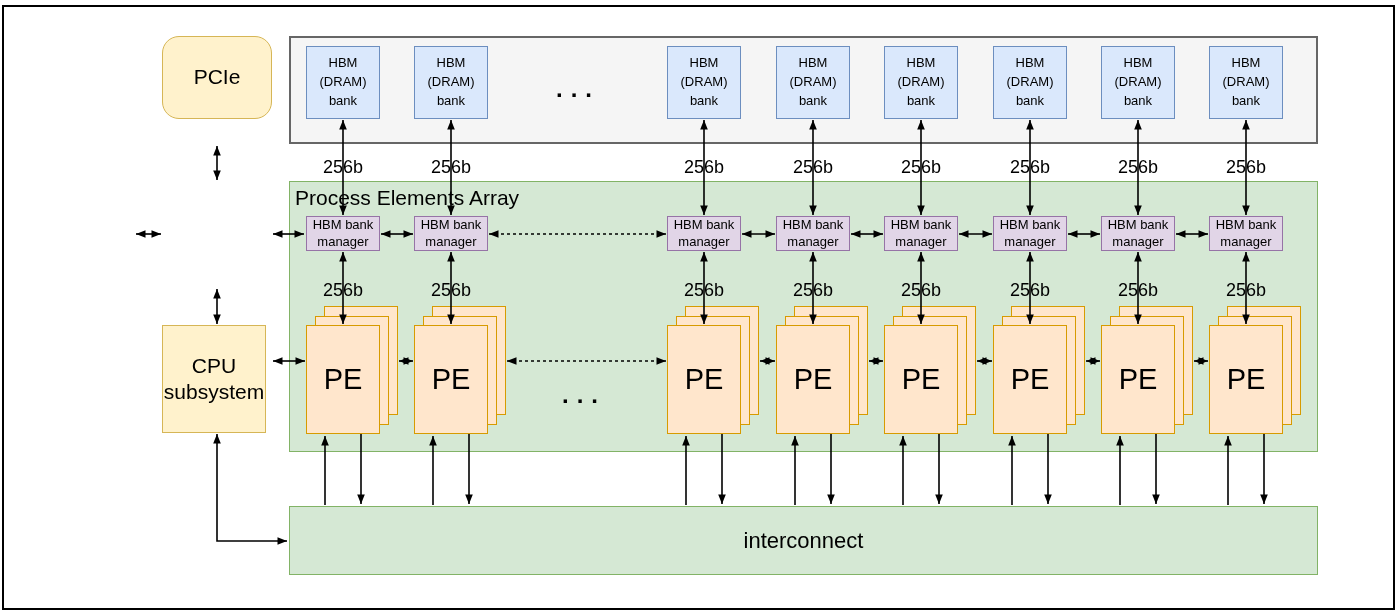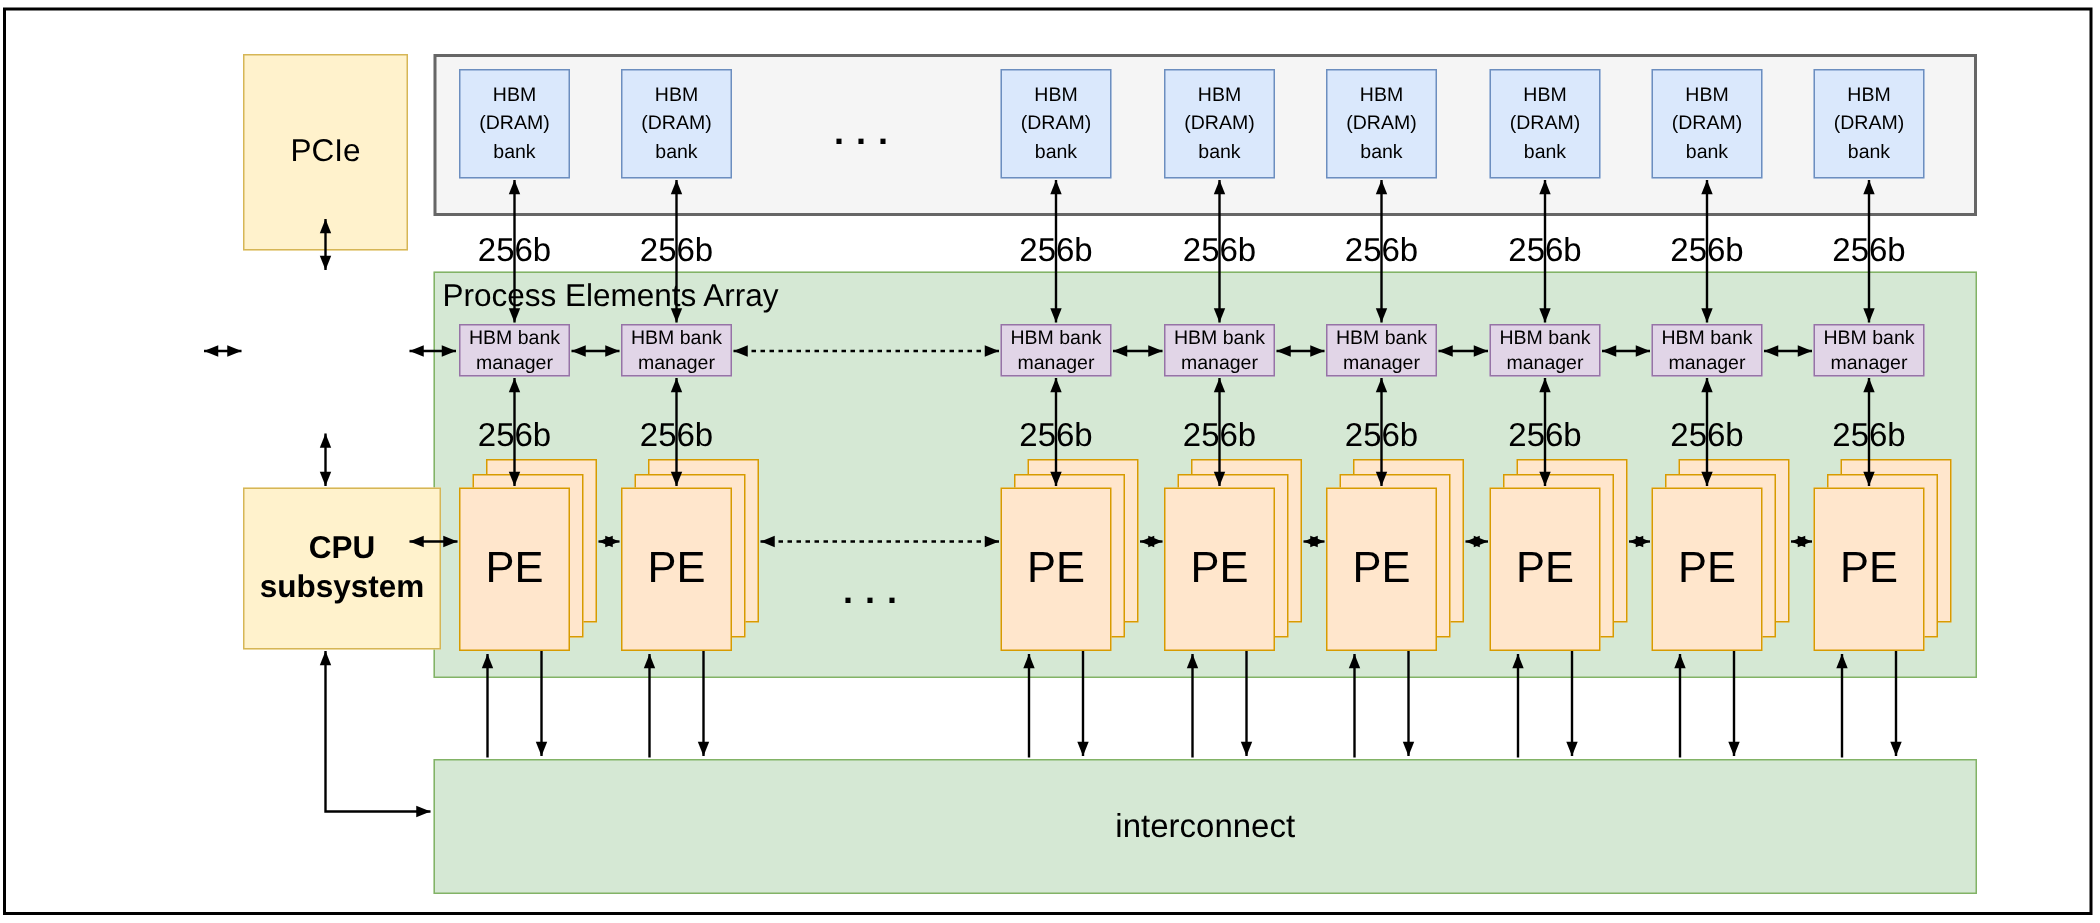--- a/index.html
+++ b/index.html
@@ -9,44 +9,44 @@
   .box{position:absolute;box-sizing:border-box;display:flex;align-items:center;justify-content:center;
        text-align:center;white-space:pre-line;}
   .yellow{background:var(--yellow-fill);border:1px solid var(--yellow-stroke);font-size:21px;line-height:1.25;}
   .gray-container{background:var(--gray-fill);border:2px solid var(--gray-stroke);}
   .green-container{background:var(--green-fill);border:1px solid var(--green-stroke);}
   .hbm{background:var(--blue-fill);border:1px solid var(--blue-stroke);font-size:13px;line-height:1.45;}
   .mgr{background:var(--purple-fill);border:1px solid var(--purple-stroke);font-size:13px;line-height:1.3;}
   .pe{background:var(--orange-fill);border:1px solid var(--orange-stroke);font-size:29px;}
   .frame{border:2px solid #000;background:transparent;}
   .pea-title{position:absolute;left:5px;top:4px;font-size:21px;white-space:nowrap;}
-  .buslabel{position:absolute;width:64px;text-align:center;font-size:22px;line-height:20px;}
+  .buslabel{position:absolute;width:64px;text-align:center;font-size:18px;line-height:20px;}
   .ellipsis{position:absolute;font-size:24px;font-weight:700;letter-spacing:8px;white-space:nowrap;}
   .ic-label{font-size:22px;}
   svg.wires{position:absolute;left:0;top:0;pointer-events:none;}
 </style>
 </head>
 <body>
 
 <div id="stage">
 
   <div class="abs frame" style="left:2px;top:5px;width:1393px;height:605px;"></div>
 
   <div class="abs gray-container" style="left:289px;top:36px;width:1029px;height:108px;"></div>
 
   <div class="abs green-container" style="left:289px;top:181px;width:1029px;height:271px;">
     <span class="pea-title">Process Elements Array</span>
   </div>
 
-  <div class="box green-container" style="left:289px;top:506px;width:1029px;height:90px;">
+  <div class="box green-container" style="left:289px;top:506px;width:1029px;height:69px;">
     <span class="ic-label">interconnect</span>
   </div>
 
-  <div class="box yellow" style="left:162px;top:36px;width:110px;height:131px;"><span>PCIe</span></div>
-  <div class="box yellow" style="left:162px;top:325px;width:132px;height:108px;font-weight:bold;"><span>CPU
+  <div class="box yellow" style="left:162px;top:36px;width:110px;height:83px;border-radius:17px;"><span>PCIe</span></div>
+  <div class="box yellow" style="left:162px;top:325px;width:104px;height:108px;"><span>CPU
 subsystem</span></div>
 
 <div class="box hbm" style="left: 306px; top: 46px; width: 74px; height: 73px;">HBM
 (DRAM)
 bank</div>
     <div class="buslabel" style="left: 311px; top: 157px; width: 64px; height: 20px;">256b</div>
     <div class="box mgr" style="left: 306px; top: 216px; width: 74px; height: 35px;">HBM bank
 manager</div>
     <div class="buslabel" style="left: 311px; top: 280px; width: 64px; height: 20px;">256b</div>
     <div class="box pe" style="left: 324px; top: 306px; width: 74px; height: 109px;"></div>

